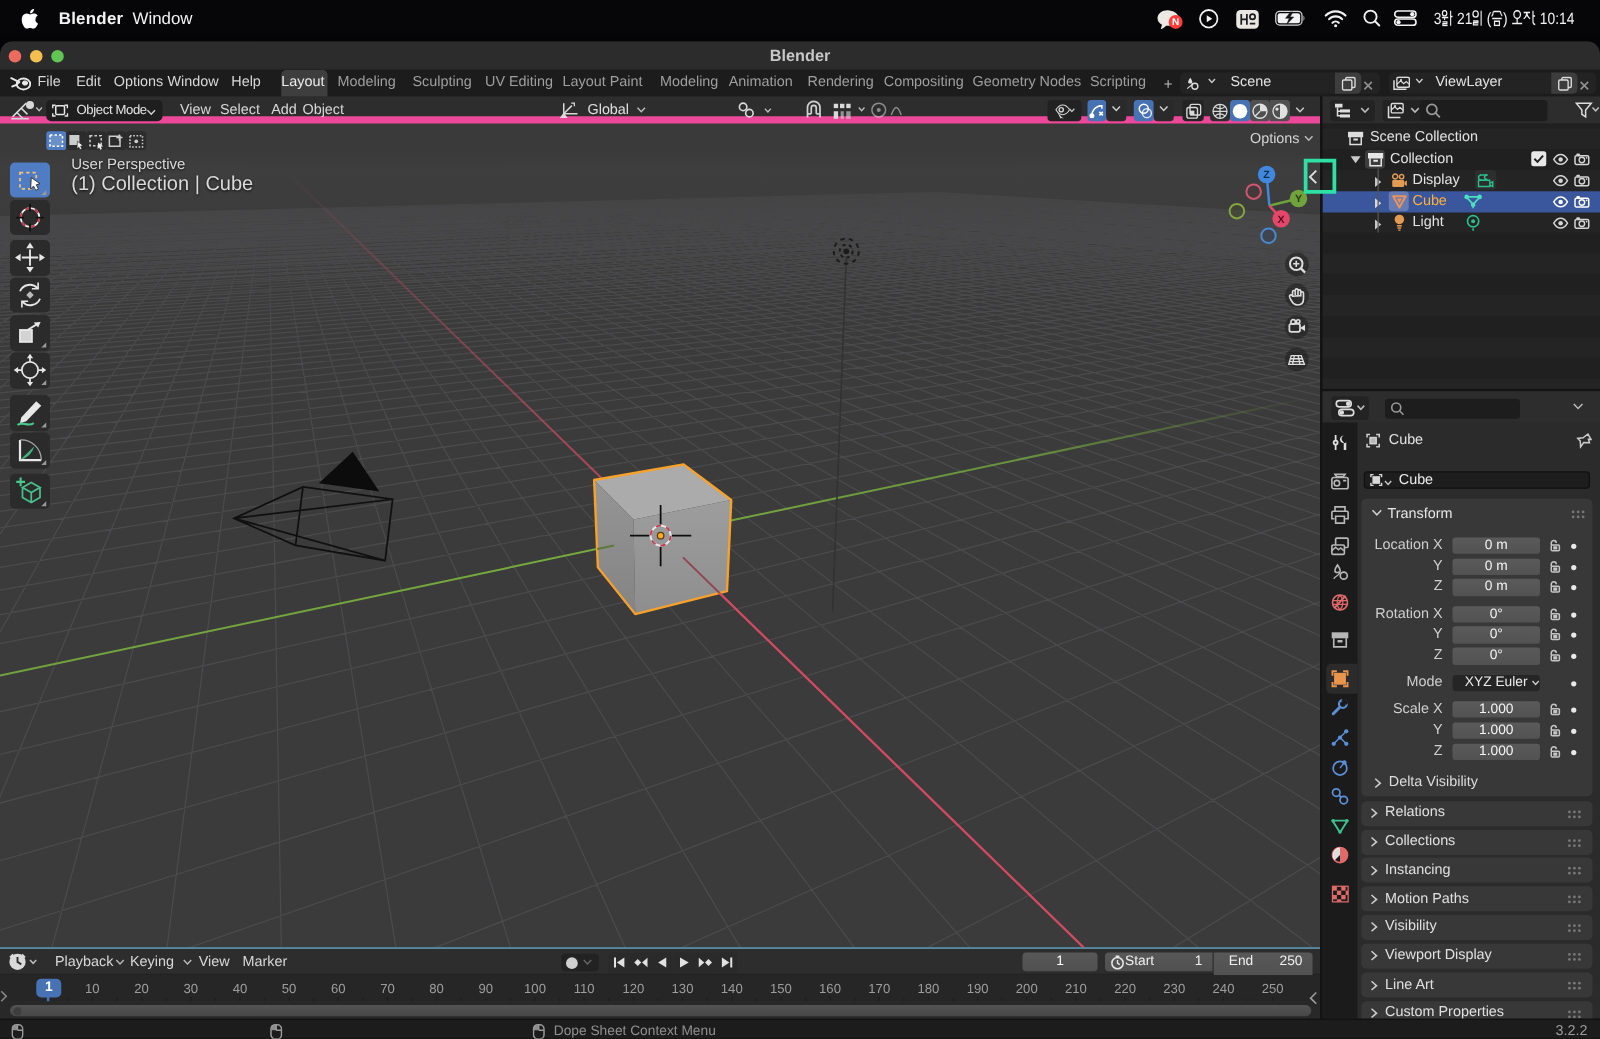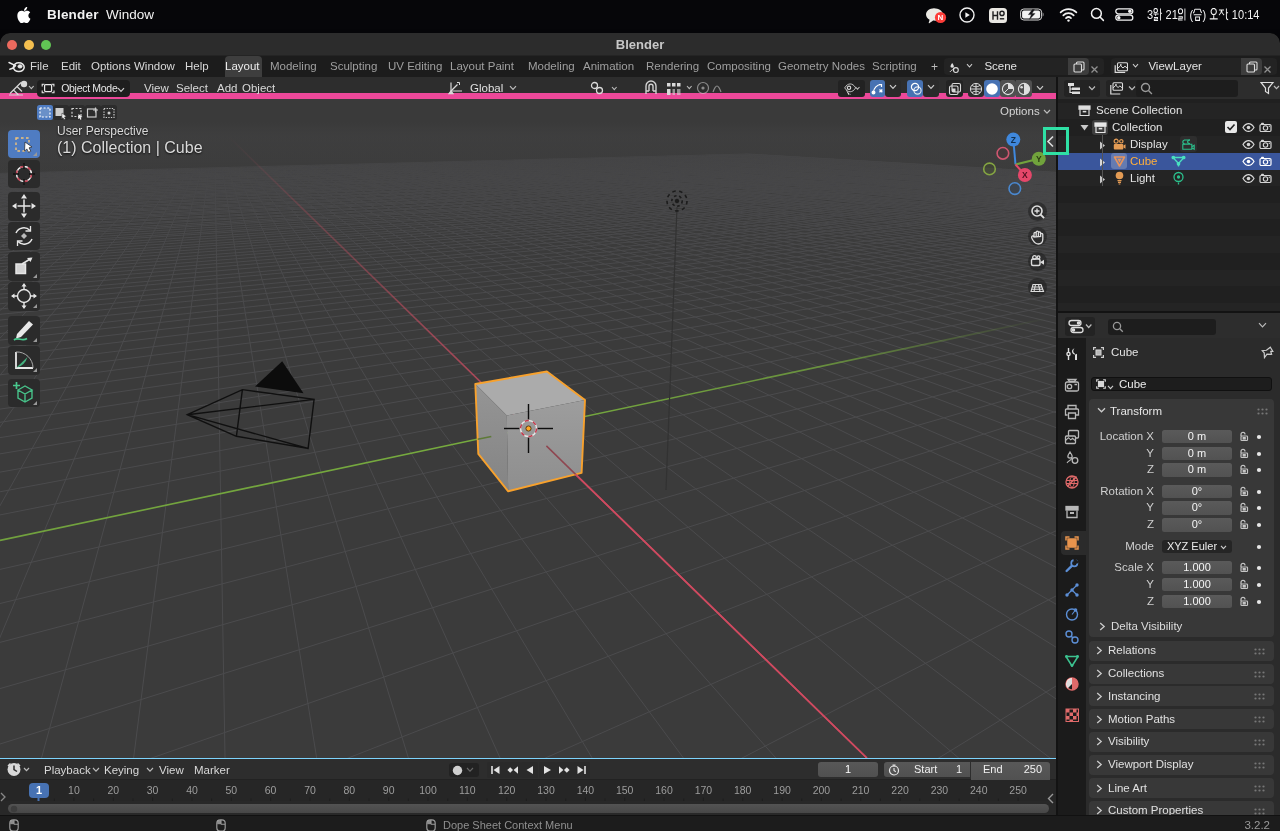--- a/index.html
+++ b/index.html
@@ -929,21 +929,21 @@
         <g fill="none" stroke="#c5c5c5" stroke-width="1.2">
           <rect x="3" y="5" width="6.5" height="4.5" rx="0.8"></rect>
           <path d="M4.5 5V3.4a2 2 0 0 1 4-.0" transform="translate(-1.5,0)"></path>
           <rect x="5.2" y="6.6" width="2" height="1.4" fill="#c5c5c5"></rect>
         </g>
       </svg>
       <svg class="abs" style="left:197px;top:284.7px" width="8" height="8" viewBox="0 0 8 8">
         <circle cx="4" cy="4" r="2.1" fill="#e8e8e8"></circle>
       </svg>
       <span class="abs plabel" style="left:0px;top:226.6px;width:96px">Mode</span>
-      <span class="abs" style="left:104px;top:226.6px;width:70px;height:13.4px;background:#252525;border-radius:3px;color:#ececec;font-size:11px;text-align:center;line-height:13px">XYZ Euler<svg width="7" height="5" viewBox="0 0 7 5" style="margin-left:3px">
+      <span class="abs" style="left:104px;top:226.6px;width:70px;height:13.4px;background:#252525;border-radius:3px;color:#ececec;font-size:11px;text-align:right;line-height:13px">XYZ Euler<svg width="7" height="5" viewBox="0 0 7 5" style="margin-left:3px">
           <path d="M1 .8l2.5 2.8L6 .8" stroke="#ccc" fill="none" stroke-width="1.1"></path>
         </svg></span>
       <svg class="abs" style="left:197px;top:229.6px" width="8" height="8" viewBox="0 0 8 8">
         <circle cx="4" cy="4" r="2.1" fill="#e8e8e8"></circle>
       </svg>
       <svg class="abs" style="left:41px;top:309px" width="7" height="9" viewBox="0 0 7 9">
         <path d="M1.2 1l4 3.5-4 3.5" stroke="#ccc" fill="none" stroke-width="1.3"></path>
       </svg>
       <span class="abs" style="left:53px;top:307px;font-size:11.5px;color:#dcdcdc">Delta Visibility</span>
       <div class="abs" style="left:31px;top:327.5px;width:185px;height:20px;background:#383838;border-radius:4px"></div>
@@ -1123,21 +1123,21 @@
       <span class="abs" style="left:573px;top:3px;width:17px;height:16px;background:#2a2a2a;border-radius:2px"><svg width="15" height="14" viewBox="0 0 15 14" style="margin:1px">
           <g fill="#e2e2e2">
             <path d="M10.2 3v8h1.6V3z"></path>
             <path d="M3.5 3l6 4-6 4z"></path>
           </g>
         </svg></span>
       <span class="abs" style="left:818px;top:3px;width:60px;height:15px;background:linear-gradient(#585858,#505050);border-radius:3px;color:#fff;font-size:11px;text-align:center;line-height:15px">1</span>
       <span class="abs" style="left:884px;top:3px;width:86px;height:15px;background:linear-gradient(#585858,#505050);border-radius:3px 0 0 3px;color:#f0f0f0;font-size:11px;line-height:15px"><svg width="12" height="12" viewBox="0 0 12 12" style="margin:1.5px 0 0 4px;vertical-align:top">
           <circle cx="6" cy="6.5" r="4.5" fill="none" stroke="#e8e8e8" stroke-width="1.2"></circle>
           <path d="M6 4v2.5l1.8 1.2M4.5 1h3M6 1v1.5" stroke="#e8e8e8" stroke-width="1.1" fill="none"></path>
-        </svg><span style="margin-left:14px">Start</span><span style="position:absolute;right:8px">1</span></span>
+        </svg><span style="margin-left:0">Start</span><span style="position:absolute;right:8px">1</span></span>
       <span class="abs" style="left:971px;top:3px;width:79px;height:21px;background:linear-gradient(#585858,#505050);border-radius:0 3px 3px 0;color:#f0f0f0;font-size:11px;line-height:15px"><span style="margin-left:12px">End</span><span style="position:absolute;right:8px">250</span></span>
       <div class="abs" style="left:0;top:21px;width:1056px;height:21px;background:#262626"></div>
       <svg class="abs" style="left:0;top:0" width="1056" height="57" viewBox="0 0 1056 57">
         <line x1="54.3" y1="39.5" x2="54.3" y2="42" stroke="#1e1e1e"></line>
         <line x1="73.9" y1="38.5" x2="73.9" y2="42" stroke="#1e1e1e"></line>
         <line x1="93.6" y1="39.5" x2="93.6" y2="42" stroke="#1e1e1e"></line>
         <line x1="113.3" y1="38.5" x2="113.3" y2="42" stroke="#1e1e1e"></line>
         <line x1="133.0" y1="39.5" x2="133.0" y2="42" stroke="#1e1e1e"></line>
         <line x1="152.6" y1="38.5" x2="152.6" y2="42" stroke="#1e1e1e"></line>
         <line x1="172.3" y1="39.5" x2="172.3" y2="42" stroke="#1e1e1e"></line>

